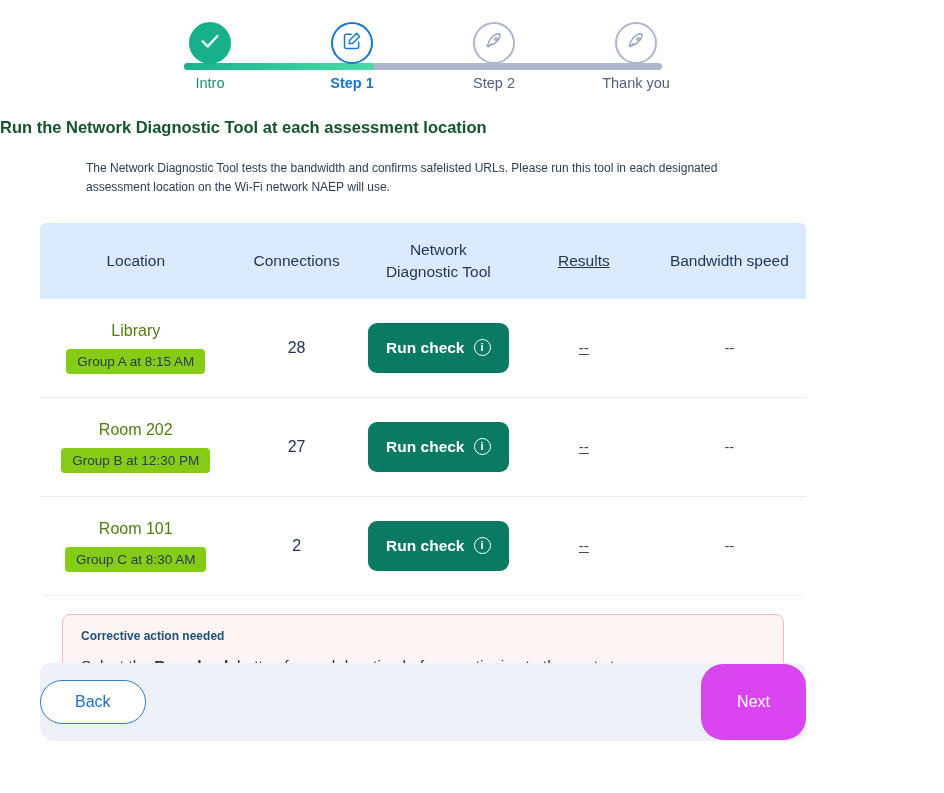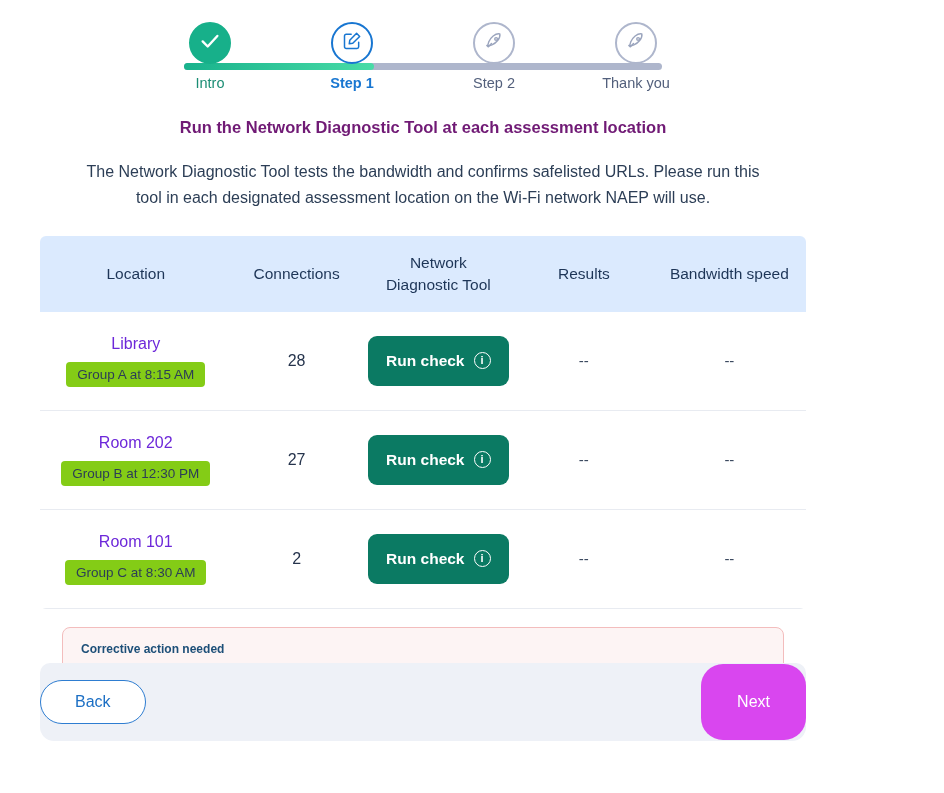--- a/index.html
+++ b/index.html
@@ -81,32 +81,32 @@
   .step-label {
     margin-top: 11px;
     font-size: 14.5px;
     color: #53607c;
   }
   .step-label.done { color: #1b8d74; }
   .step-label.current { color: #1876d1; font-weight: bold; }
 
   
   .title {
-    text-align: center;
+    text-align: left;
     font-size: 16.5px;
     font-weight: bold;
-    color: #701a75;
+    color: #14532d;
     margin: 4px 0 0 0;
   }
   .intro {
     margin: 22px 86px 0 86px;
-    font-size: 16px;
+    font-size: 12px;
     line-height: 1.6;
     color: #2c3e56;
-    text-align: center;
+    text-align: left;
   }
 
   
   .table {
     margin: 26px 40px 0 40px;
     border-radius: 6px;
     overflow: hidden;
   }
   .thead {
     display: flex;
@@ -116,34 +116,34 @@
   .thead .th {
     font-size: 15.5px;
     color: #1d3557;
     text-align: center;
     line-height: 1.4;
     align-self: center;
   }
   .c1 { width: 25%; }
   .c2 { width: 17%; }
   .c3 { width: 20%; }
-  .c4 { width: 18%; }
+  .c4 { width: 18%; text-decoration: underline; }
   .c5 { width: 20%; }
 
   .trow {
     display: flex;
     align-items: center;
     min-height: 99px;
     border-bottom: 1px solid #e8ebf1;
     background: #ffffff;
   }
   .cell { text-align: center; }
   .loc-name {
     font-size: 16px;
-    color: #6d28d9;
+    color: #4d7c0f;
   }
   .chip {
     display: inline-block;
     margin-top: 9px;
     background: #84cc16;
     color: #2c3e56;
     font-size: 13.5px;
     padding: 5px 11px;
     border-radius: 4px;
   }

